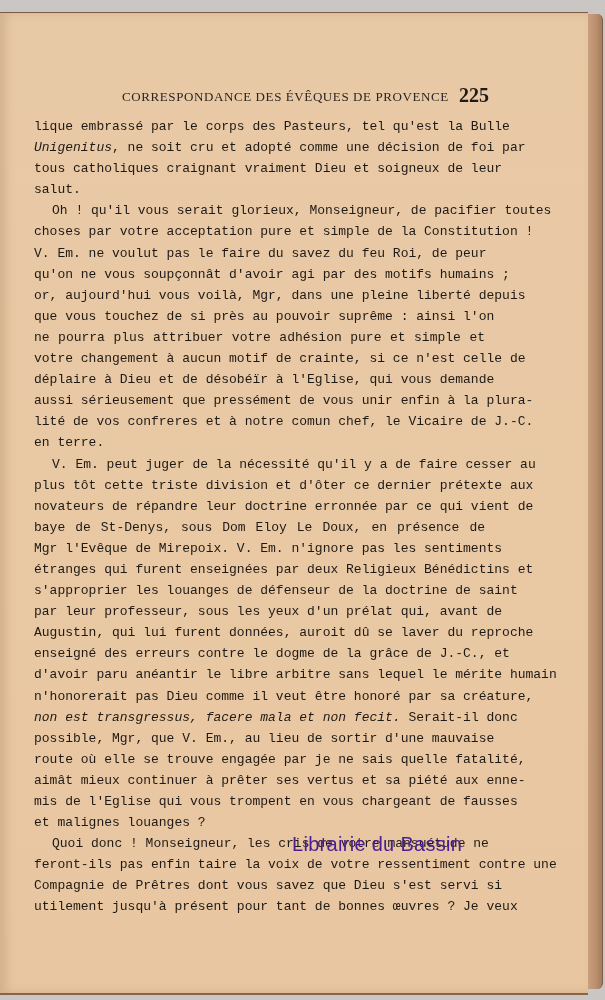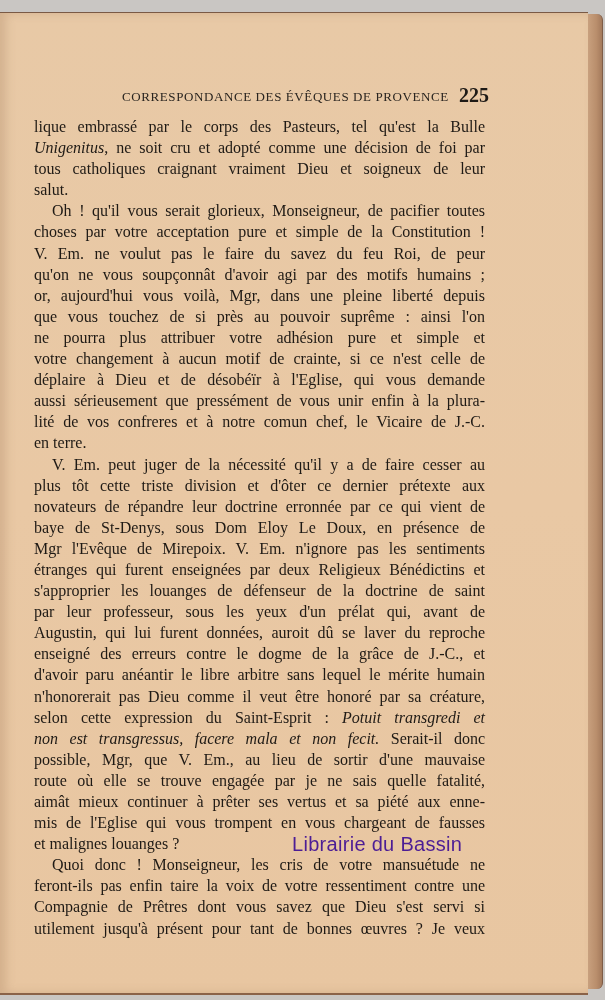--- a/index.html
+++ b/index.html
@@ -27,22 +27,22 @@
     font-family: Liberation Serif, serif;
     font-size: 13px; letter-spacing: 0.6px; color: #2a2520;
   }
   .pagenum {
     position: absolute; left: 459px; top: 84px;
     font-family: "Liberation Serif", serif;
     font-weight: bold; font-size: 20px; color: #1e1a16;
   }
   .body-text {
     position: absolute; left: 34px; top: 116px; width: 451px;
-    font-family: Liberation Serif, serif;
-    font-size: 16px; line-height: 21.1px; color: #1f1a15;
+    font-family: Liberation Mono, monospace;
+    font-size: 13px; line-height: 21.1px; color: #1f1a15;
     text-align: justify;
   }
   .line { display: block; white-space: nowrap; text-align-last: justify; height: 21.1px; }
   .line.last { text-align-last: left; }
   .indent { padding-left: 18px; }
   .watermark {
     position: absolute; left: 292px; top: 833px;
     font-family: "Liberation Sans", sans-serif;
     font-size: 20px; color: #4c1d95; letter-spacing: 0.3px;
   }
@@ -81,21 +81,20 @@
   <span class="line">novateurs de répandre leur doctrine erronnée par ce qui vient de</span>
   <span class="line">baye de St-Denys, sous Dom Eloy Le Doux, en présence de</span>
   <span class="line">Mgr l'Evêque de Mirepoix. V. Em. n'ignore pas les sentiments</span>
   <span class="line">étranges qui furent enseignées par deux Religieux Bénédictins et</span>
   <span class="line">s'approprier les louanges de défenseur de la doctrine de saint</span>
   <span class="line">par leur professeur, sous les yeux d'un prélat qui, avant de</span>
   <span class="line">Augustin, qui lui furent données, auroit dû se laver du reproche</span>
   <span class="line">enseigné des erreurs contre le dogme de la grâce de J.-C., et</span>
   <span class="line">d'avoir paru anéantir le libre arbitre sans lequel le mérite humain</span>
   <span class="line">n'honorerait pas Dieu comme il veut être honoré par sa créature,</span>
-  <span class="line">selon cette expression du Saint-Esprit : <i>Potuit transgredi et</i></span>
   <span class="line"><i>non est transgressus, facere mala et non fecit.</i> Serait-il donc</span>
   <span class="line">possible, Mgr, que V. Em., au lieu de sortir d'une mauvaise</span>
   <span class="line">route où elle se trouve engagée par je ne sais quelle fatalité,</span>
   <span class="line">aimât mieux continuer à prêter ses vertus et sa piété aux enne-</span>
   <span class="line">mis de l'Eglise qui vous trompent en vous chargeant de fausses</span>
   <span class="line last">et malignes louanges ?</span>
 
   <span class="line indent">Quoi donc ! Monseigneur, les cris de votre mansuétude ne</span>
   <span class="line">feront-ils pas enfin taire la voix de votre ressentiment contre une</span>
   <span class="line">Compagnie de Prêtres dont vous savez que Dieu s'est servi si</span>

